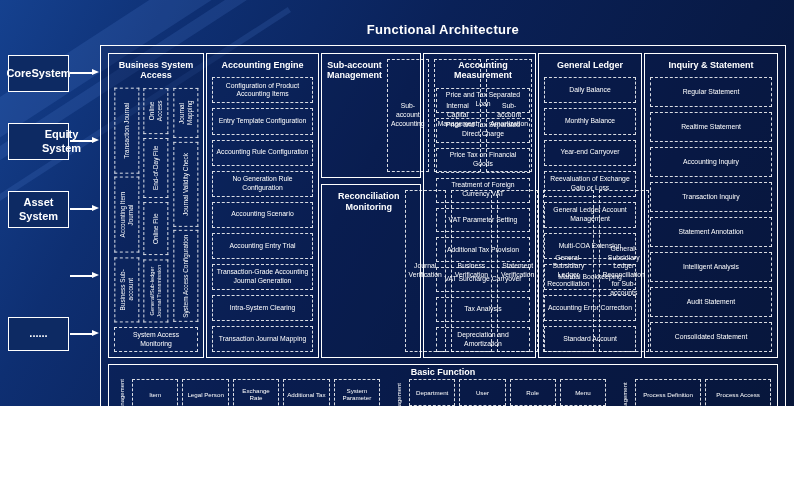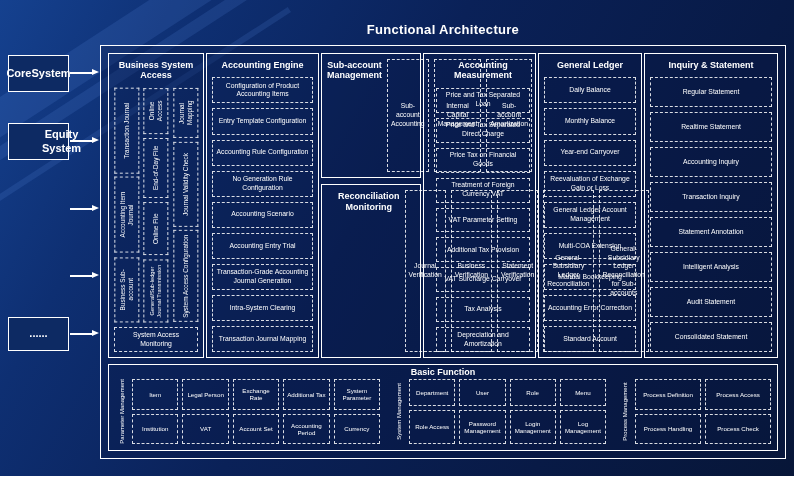--- a/index.html
+++ b/index.html
@@ -4,21 +4,21 @@
 <style>
   * { box-sizing: border-box; margin: 0; padding: 0; }
   html, body { width: 794px; height: 484px; }
   body {
     font-family: "Liberation Sans", sans-serif;
     color: #ffffff;
     overflow: hidden;
   }
   .stage {
     position: relative;
-    width: 794px; height: 476px;
+    width: 794px; height: 406px;
     background: linear-gradient(118deg, #15418f 0%, #0e2f72 20%, #0a2158 45%, #081a46 75%, #071638 100%);
     overflow: hidden;
   }
   .stripe { position: absolute; background: rgba(96,146,230,0.16); transform: rotate(-33deg); pointer-events: none; }
   .s1 { width: 430px; height: 34px; left: -70px; top: 6px; }
   .s2 { width: 430px; height: 12px; left: -90px; top: 66px; }
   .s3 { width: 380px; height: 6px;  left: -60px; top: 110px; }
 
   .title {
     position: absolute; top: 22px; left: 100px; width: 686px;
@@ -112,20 +112,21 @@
 
 <div class="stage">
   <div class="stripe s1"></div>
   <div class="stripe s2"></div>
   <div class="stripe s3"></div>
 
   <div class="title">Functional Architecture</div>
 
   <div class="sysbox" id="sb0">CoreSystem</div>
   <div class="sysbox" id="sb1">Equity System</div>
+  <div class="sysbox" id="sb2">Asset System</div>
   <div class="sysbox" id="sb4">......</div>
 
   <div class="arrow" style="top:72px"></div>
   <div class="arrow" style="top:140px"></div>
   <div class="arrow" style="top:208px"></div>
   <div class="arrow" style="top:275px"></div>
   <div class="arrow" style="top:333px"></div>
 
   <div class="main">
     <div class="cols">

